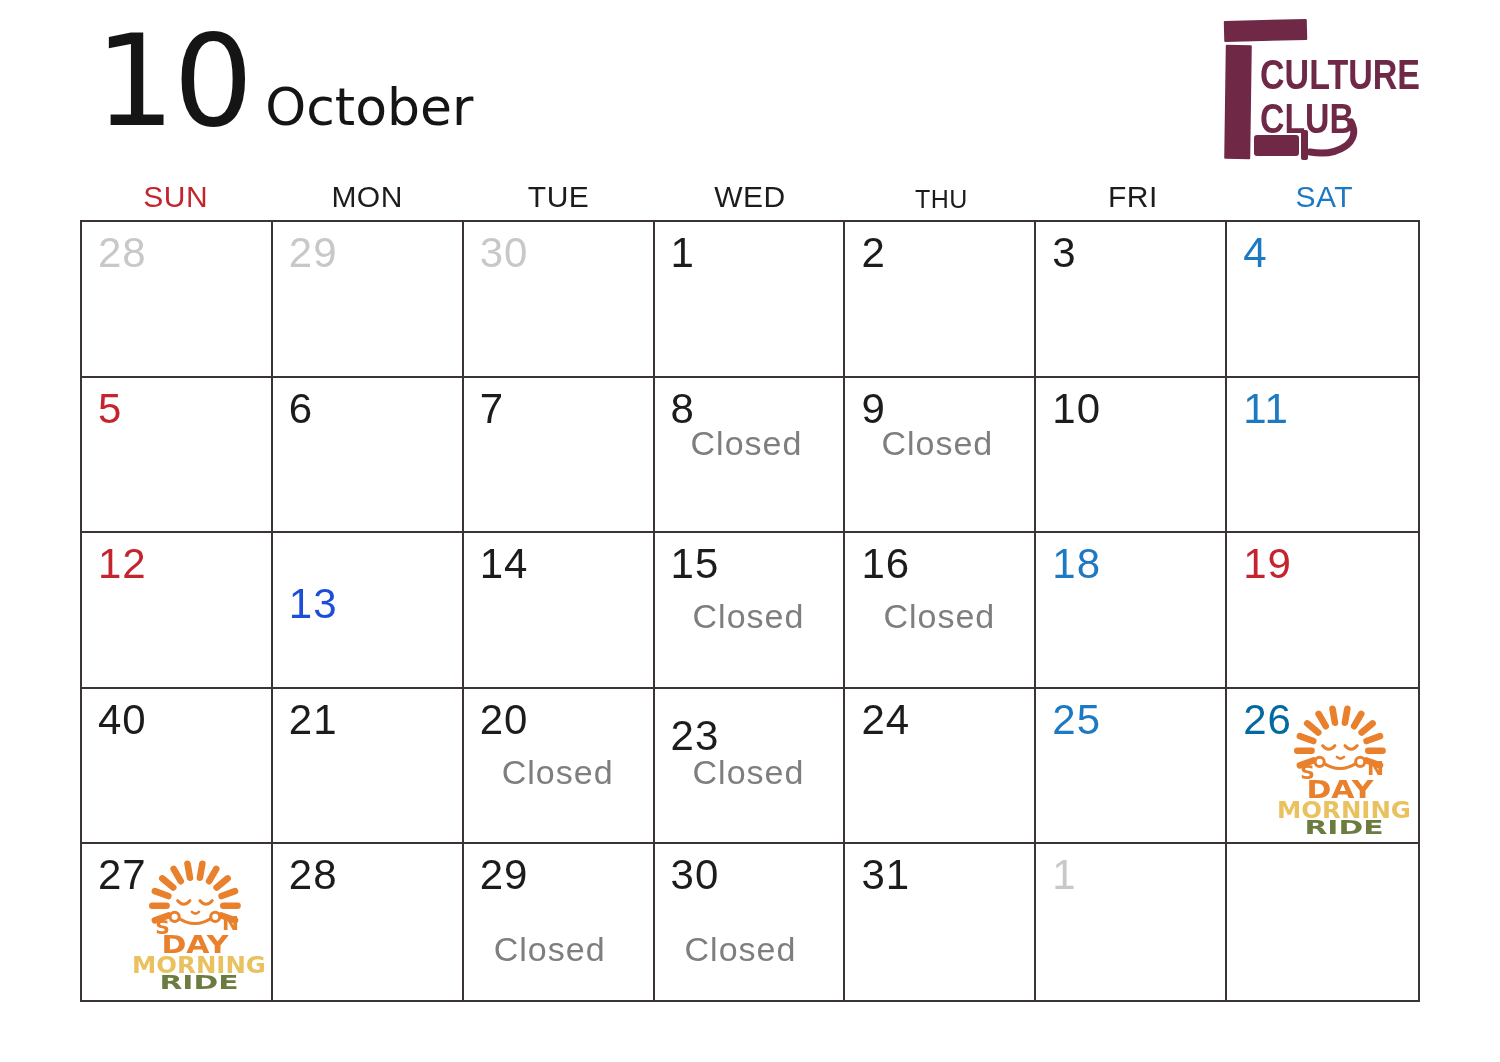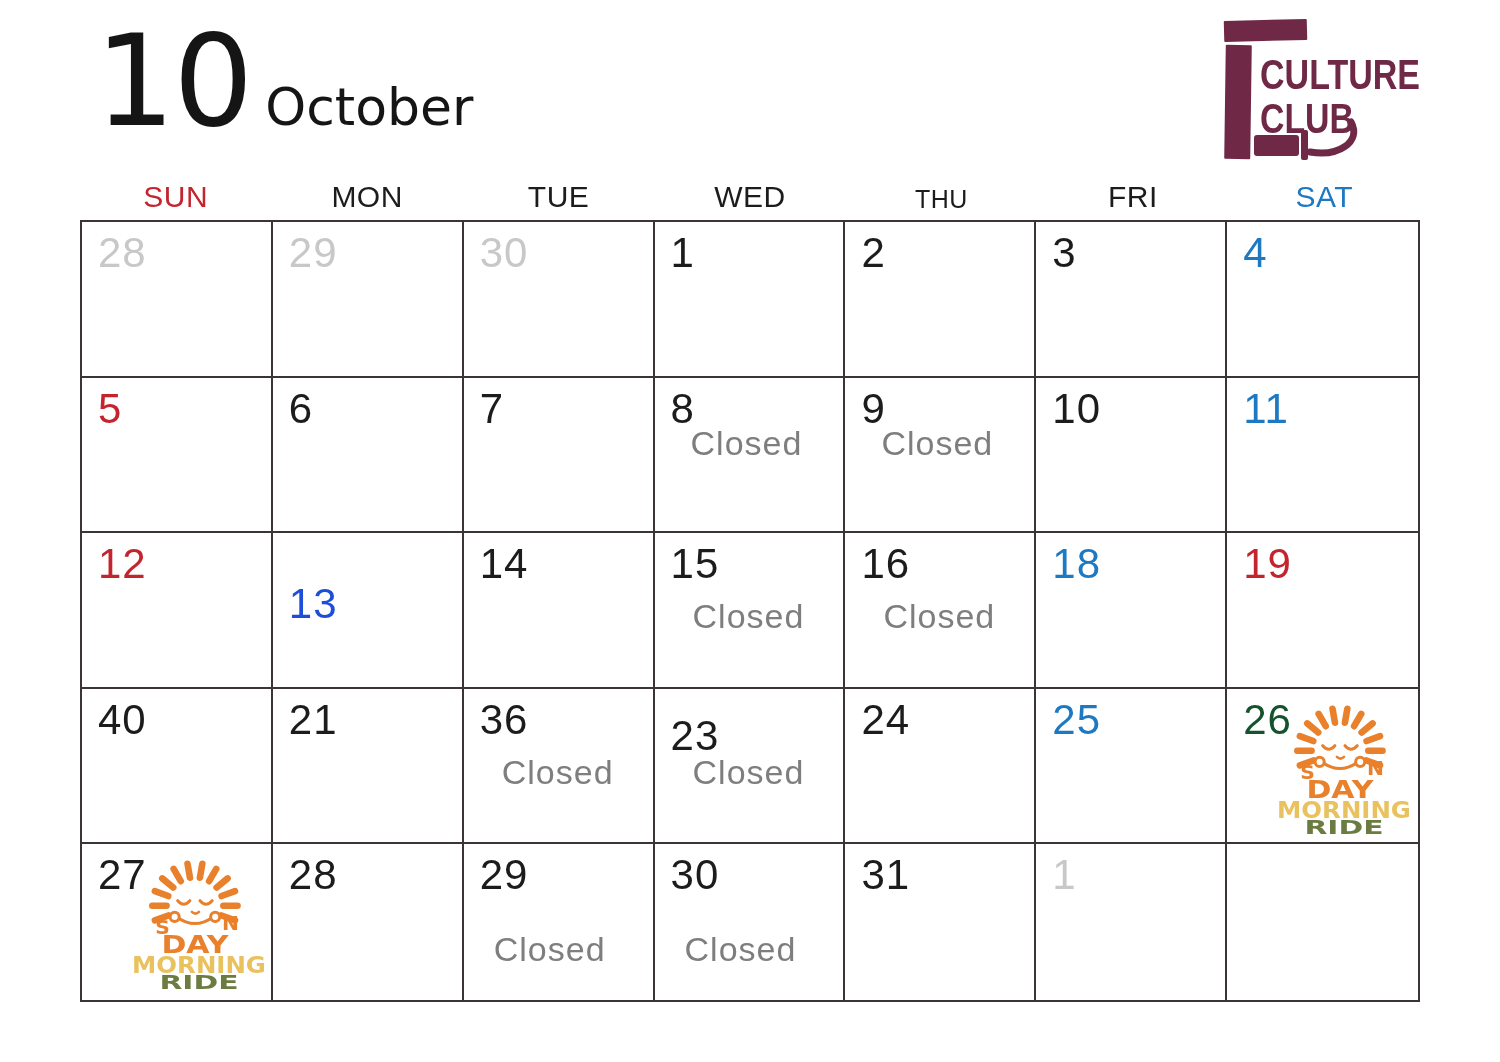--- a/index.html
+++ b/index.html
@@ -140,35 +140,35 @@
       <div class="cell">
         <span class="day-num" style="color: rgb(196, 36, 46);">19</span>
       </div>
       <div class="cell">
         <span class="day-num" style="color: rgb(28, 28, 28);">40</span>
       </div>
       <div class="cell">
         <span class="day-num" style="color: rgb(28, 28, 28);">21</span>
       </div>
       <div class="cell">
-        <span class="day-num" style="color: rgb(28, 28, 28);">36</span>
+        <span class="day-num" style="color: rgb(28, 28, 28);">20</span>
         <span class="closed-label closed-below">Closed</span>
       </div>
       <div class="cell">
         <span class="day-num shift-down" style="color: rgb(28, 28, 28);">23</span>
         <span class="closed-label closed-below">Closed</span>
       </div>
       <div class="cell">
         <span class="day-num" style="color: rgb(28, 28, 28);">24</span>
       </div>
       <div class="cell">
         <span class="day-num" style="color: rgb(29, 121, 194);">25</span>
       </div>
       <div class="cell">
-        <span class="day-num" style="color: #14532d; text-align: center;">26</span>
+        <span class="day-num" style="color: #0369a1; text-align: center;">26</span>
         <svg class="ride-logo" viewBox="0 0 142 134" aria-hidden="true">
     <g stroke="var(--c-orange,#e8802c)" stroke-width="6.5" stroke-linecap="round">
       <line x1="52" y1="25.8" x2="45" y2="13.6"></line>
       <line x1="61.1" y1="22.4" x2="58.7" y2="8.6"></line>
       <line x1="70.9" y1="22.4" x2="73.3" y2="8.6"></line>
       <line x1="80" y1="25.8" x2="87" y2="13.6"></line>
       <line x1="87.4" y1="32" x2="98.2" y2="23"></line>
       <line x1="92.3" y1="40.4" x2="105.5" y2="35.6"></line>
       <line x1="94" y1="50" x2="108" y2="50"></line>
       <line x1="92.3" y1="59.6" x2="105.5" y2="64.4"></line>

